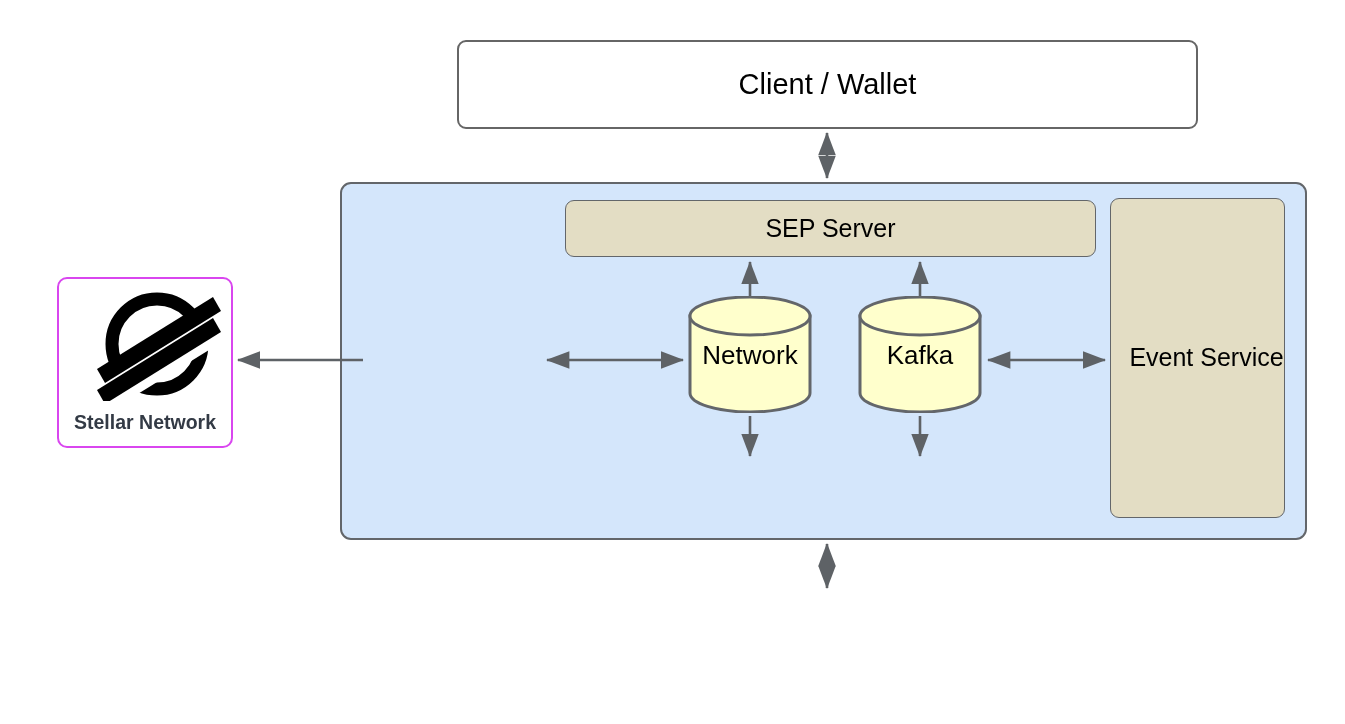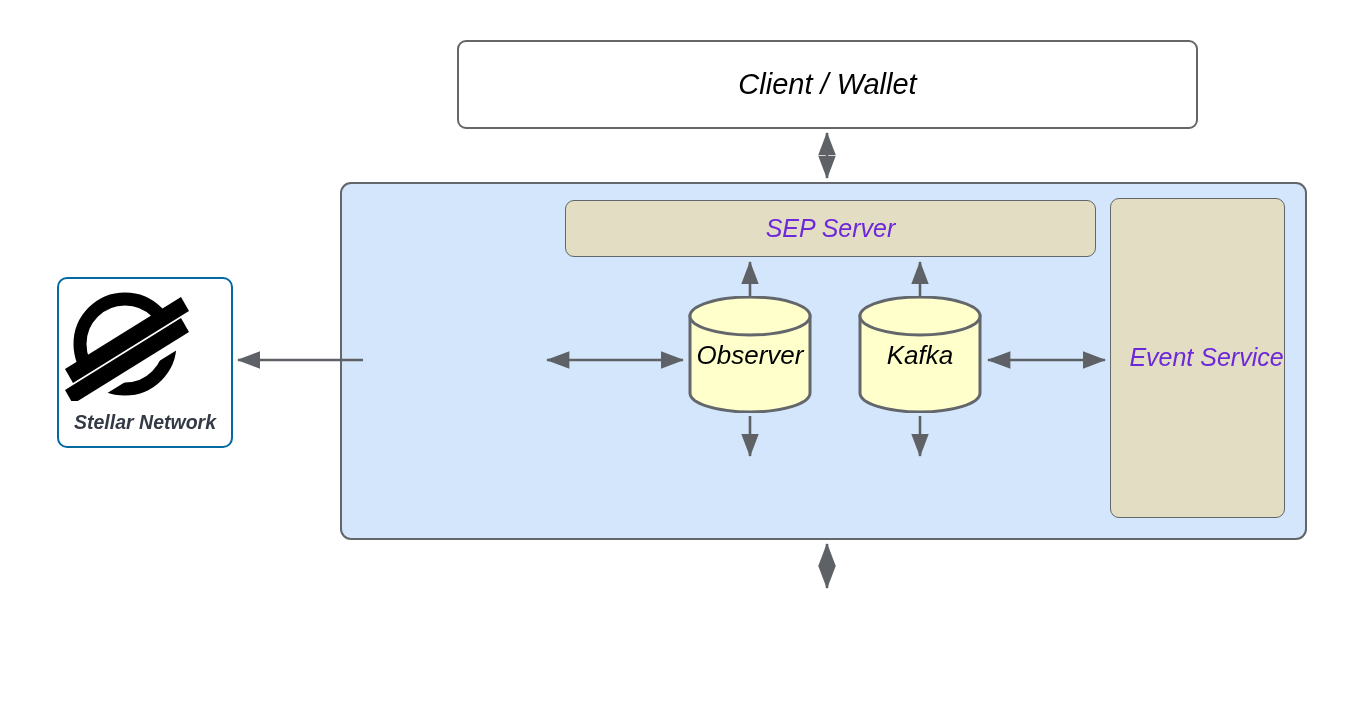--- a/index.html
+++ b/index.html
@@ -9,21 +9,20 @@
   }
   body {
     font-family: "Liberation Sans", sans-serif;
   }
   #canvas {
     position: relative;
     width: 1345px;
     height: 600px;
     background: #ffffff;
     overflow: hidden;
-    font-style: italic;
   }
 
   
   .node {
     position: absolute;
     box-sizing: border-box;
     display: flex;
     align-items: center;
     justify-content: center;
     text-align: center;
@@ -35,21 +34,21 @@
     border: 2.5px solid #666666;
     border-radius: 9px;
     color: #000000;
     font-size: 29px;
   }
 
   .node-tan {
     background: #e3ddc4;
     border: 1.6px solid #63666a;
     border-radius: 9px;
-    color: #6d28d9;
+    color: #000000;
     font-size: 25px;
   }
 
   .container-blue {
     position: absolute;
     box-sizing: border-box;
     background: #d4e6fb;
     border: 2.6px solid #63666a;
     border-radius: 11px;
   }
@@ -68,25 +67,25 @@
     font-size: 26px;
     color: #000000;
     pointer-events: none;
   }
 
   
   .stellar-box {
     position: absolute;
     box-sizing: border-box;
     background: #ffffff;
-    border: 2px solid #0369a1;
+    border: 2px solid #d946ef;
     border-radius: 10px;
     display: flex;
     flex-direction: column;
-    align-items: flex-start;
+    align-items: flex-end;
     justify-content: flex-start;
   }
   .stellar-mark {
     margin-top: 10px;
   }
   .stellar-caption {
     position: absolute;
     bottom: 12px;
     left: 50%;
     transform: translateX(-50%);
@@ -150,21 +149,21 @@
 
   <div class="node node-tan" style="left:1110px; top:198px; width:175px; height:320px;padding-left:18px;">
     <span>Event Service</span>
   </div>
 
   <div class="cyl" style="left:687px; top:296px; width:126px; height:117px;">
     <svg width="126" height="117" viewBox="0 0 126 117" aria-hidden="true">
       <path d="M3,20 L3,97 A60,19 0 0 0 123,97 L123,20 Z" fill="#ffffcc" stroke="#63666a" stroke-width="3"></path>
       <ellipse cx="63" cy="20" rx="60" ry="19" fill="#ffffcc" stroke="#63666a" stroke-width="3"></ellipse>
     </svg>
-    <span class="cyl-label">Observer</span>
+    <span class="cyl-label">Network</span>
   </div>
 
   <div class="cyl" style="left:857px; top:296px; width:126px; height:117px;">
     <svg width="126" height="117" viewBox="0 0 126 117" aria-hidden="true">
       <path d="M3,20 L3,97 A60,19 0 0 0 123,97 L123,20 Z" fill="#ffffcc" stroke="#63666a" stroke-width="3"></path>
       <ellipse cx="63" cy="20" rx="60" ry="19" fill="#ffffcc" stroke="#63666a" stroke-width="3"></ellipse>
     </svg>
     <span class="cyl-label">Kafka</span>
   </div>
 

